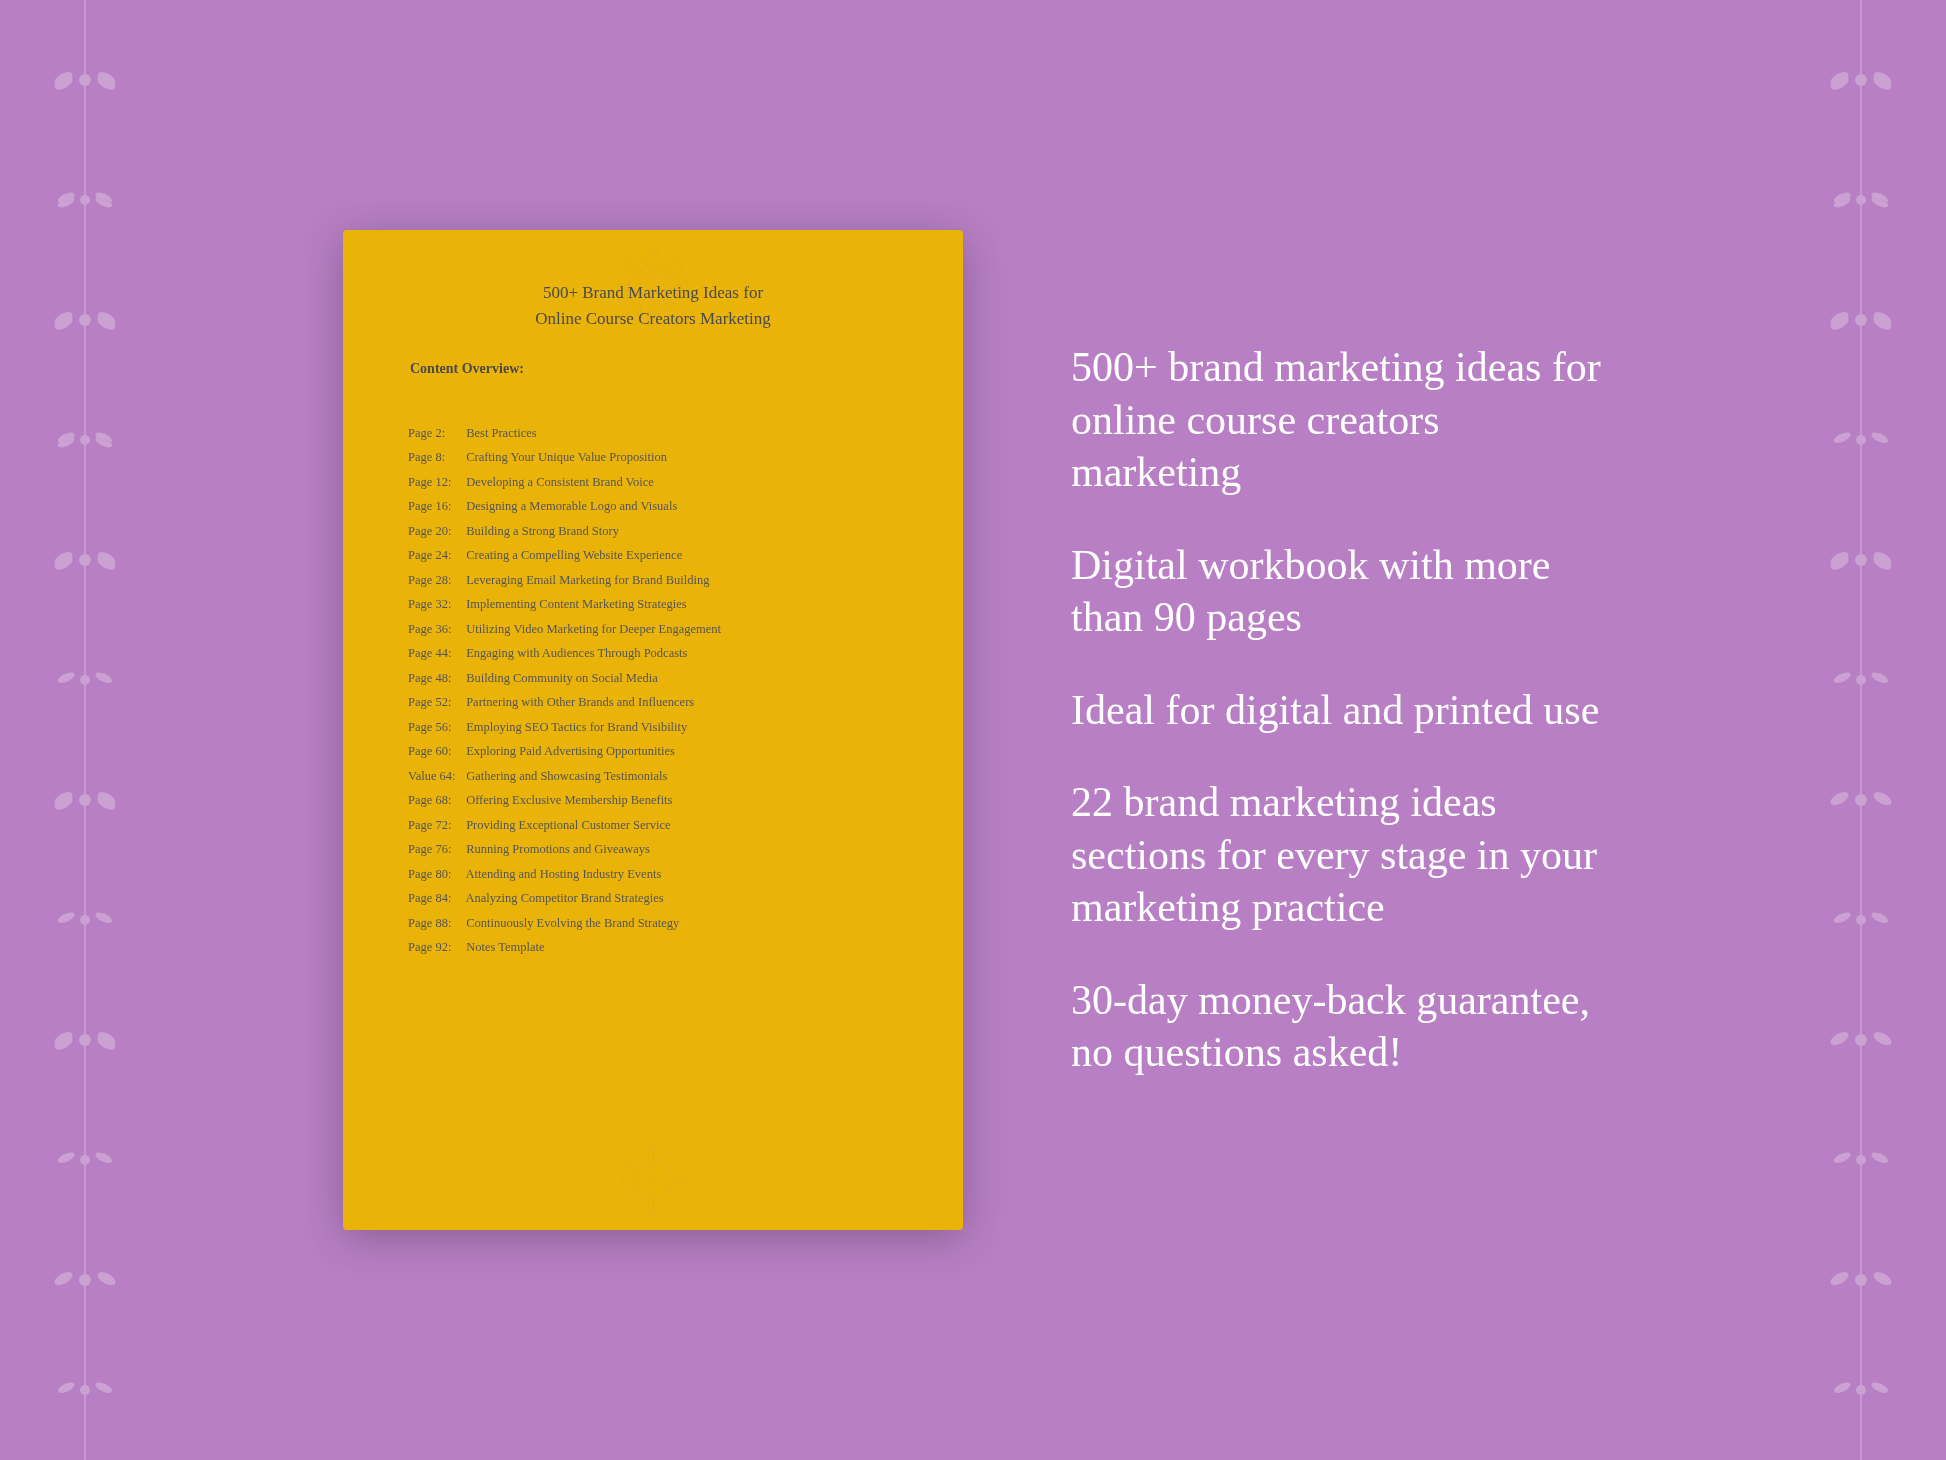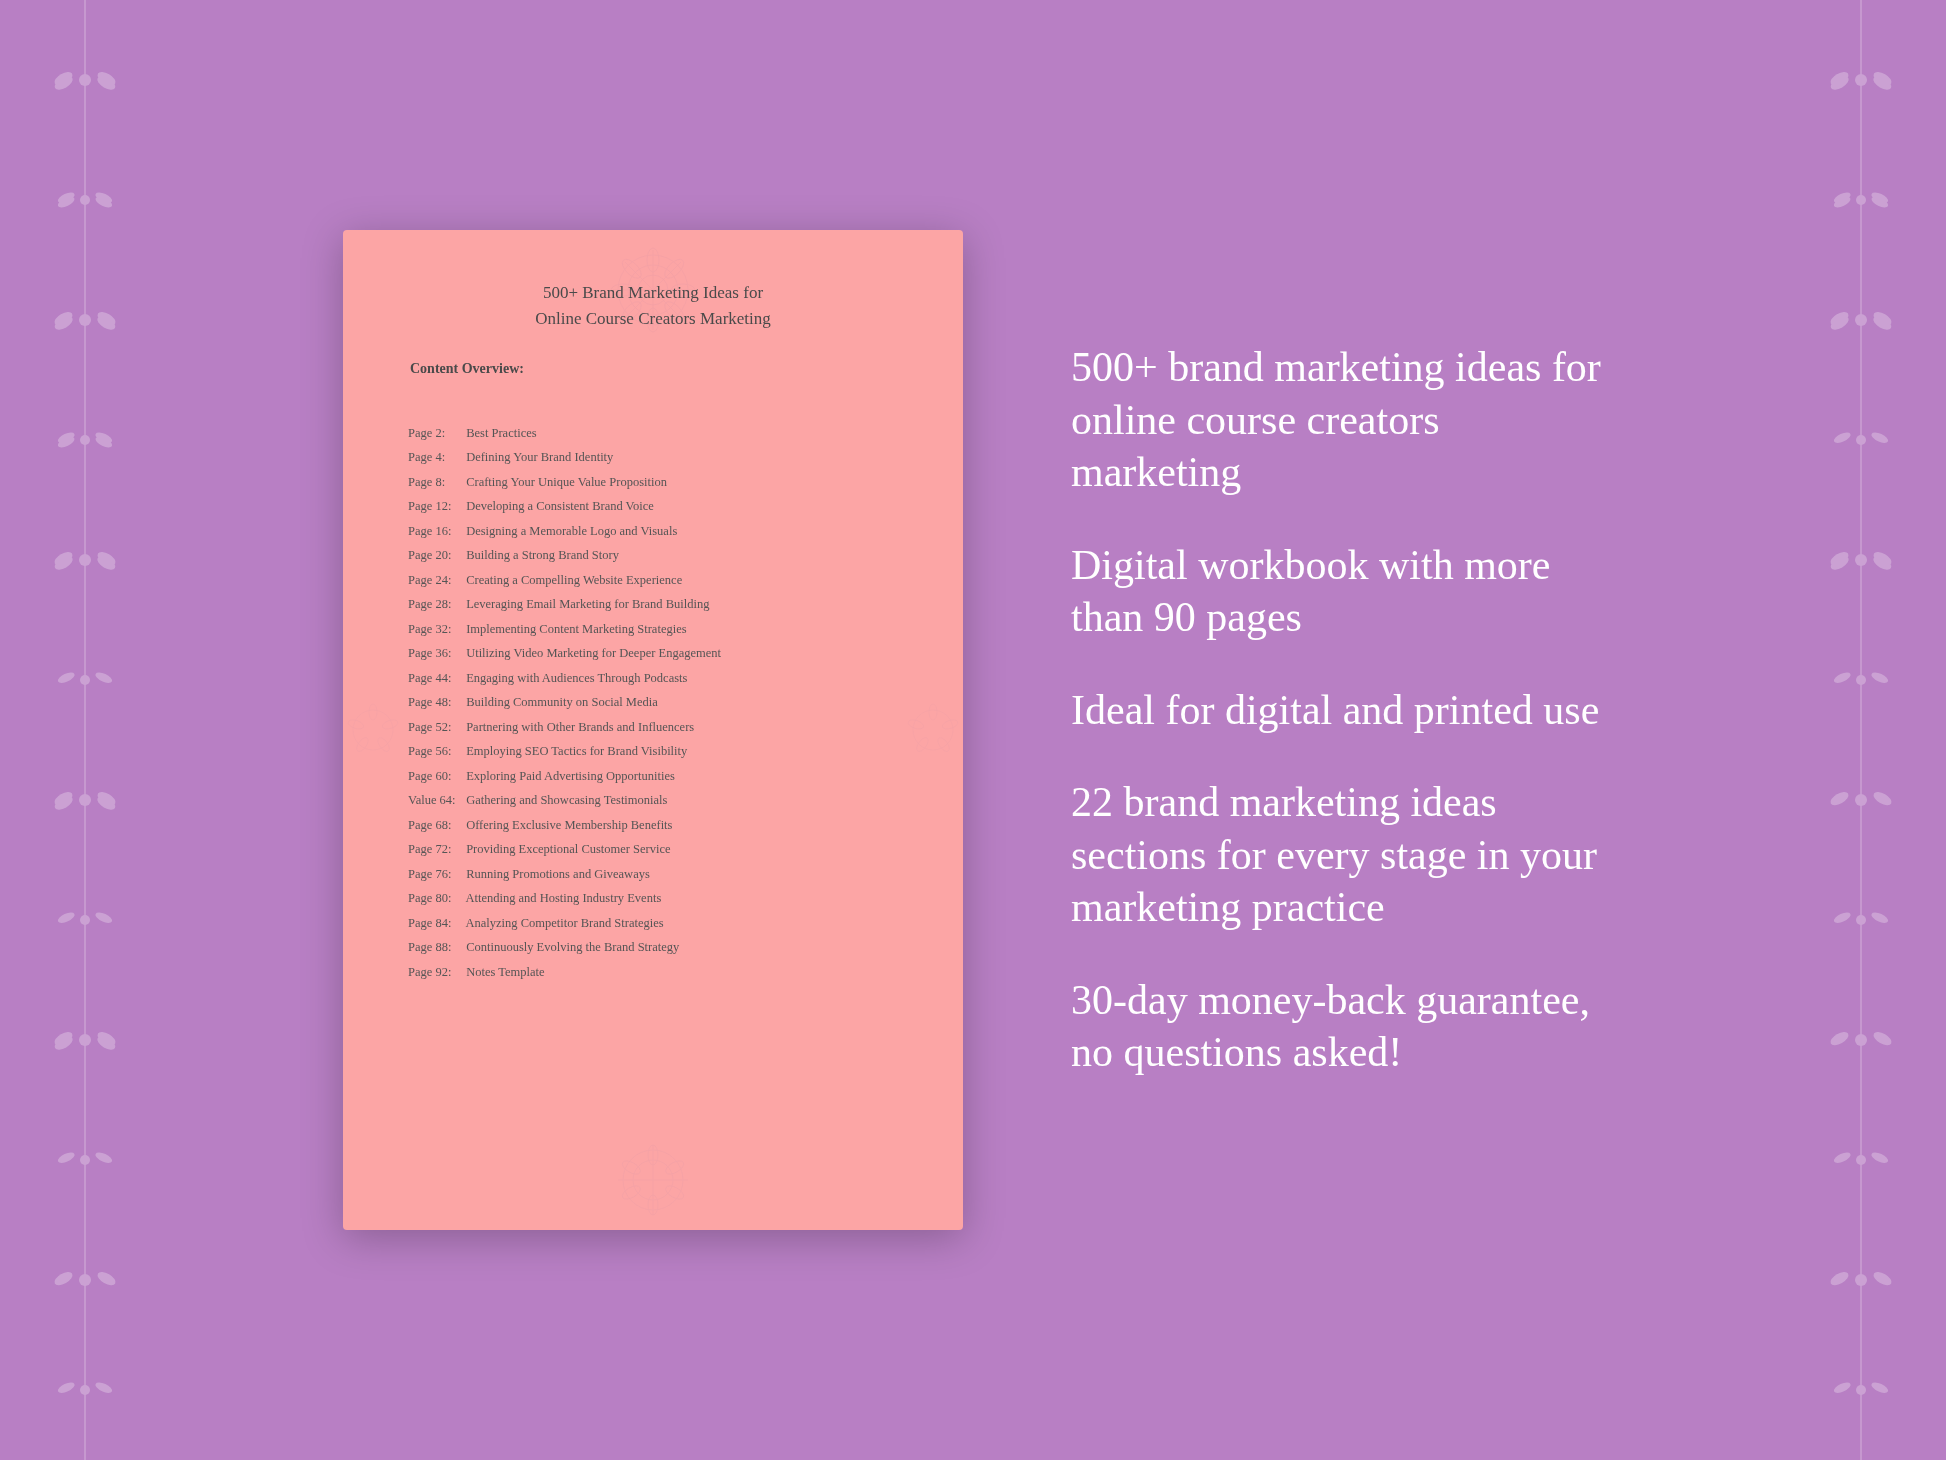--- a/index.html
+++ b/index.html
@@ -25,21 +25,21 @@
       max-width: 1700px;
       padding: 40px 80px;
       position: relative;
       z-index: 1;
     }
 
     
     .document-wrapper {
       flex: 0 0 auto;
       width: 620px;
-      background: #fca5a5;
+      background: #eab308;
       border-radius: 4px;
       box-shadow: 0 8px 40px rgba(0,0,0,0.25);
       padding: 50px 55px 50px 55px;
       position: relative;
       min-height: 1000px;
       overflow: hidden;
     }
 
     .doc-bg-pattern {
       position: absolute;
@@ -337,21 +337,20 @@
 
     <div class="doc-title">
       <span>500+ Brand Marketing Ideas for</span><br>
       <span>Online Course Creators Marketing</span>
     </div>
 
     <div class="doc-content-label">Content Overview:</div>
 
     <ul class="doc-toc" id="toc-list">
     <li><span class="page-num">Page  2:</span> Best Practices</li>
-        <li><span class="page-num">Page  4:</span> Defining Your Brand Identity</li>
         <li><span class="page-num">Page  8:</span> Crafting Your Unique Value Proposition</li>
         <li><span class="page-num">Page 12:</span> Developing a Consistent Brand Voice</li>
         <li><span class="page-num">Page 16:</span> Designing a Memorable Logo and Visuals</li>
         <li><span class="page-num">Page 20:</span> Building a Strong Brand Story</li>
         <li><span class="page-num">Page 24:</span> Creating a Compelling Website Experience</li>
         <li><span class="page-num">Page 28:</span> Leveraging Email Marketing for Brand Building</li>
         <li><span class="page-num">Page 32:</span> Implementing Content Marketing Strategies</li>
         <li><span class="page-num">Page 36:</span> Utilizing Video Marketing for Deeper Engagement</li>
         <li><span class="page-num">Page 44:</span> Engaging with Audiences Through Podcasts</li>
         <li><span class="page-num">Page 48:</span> Building Community on Social Media</li>

